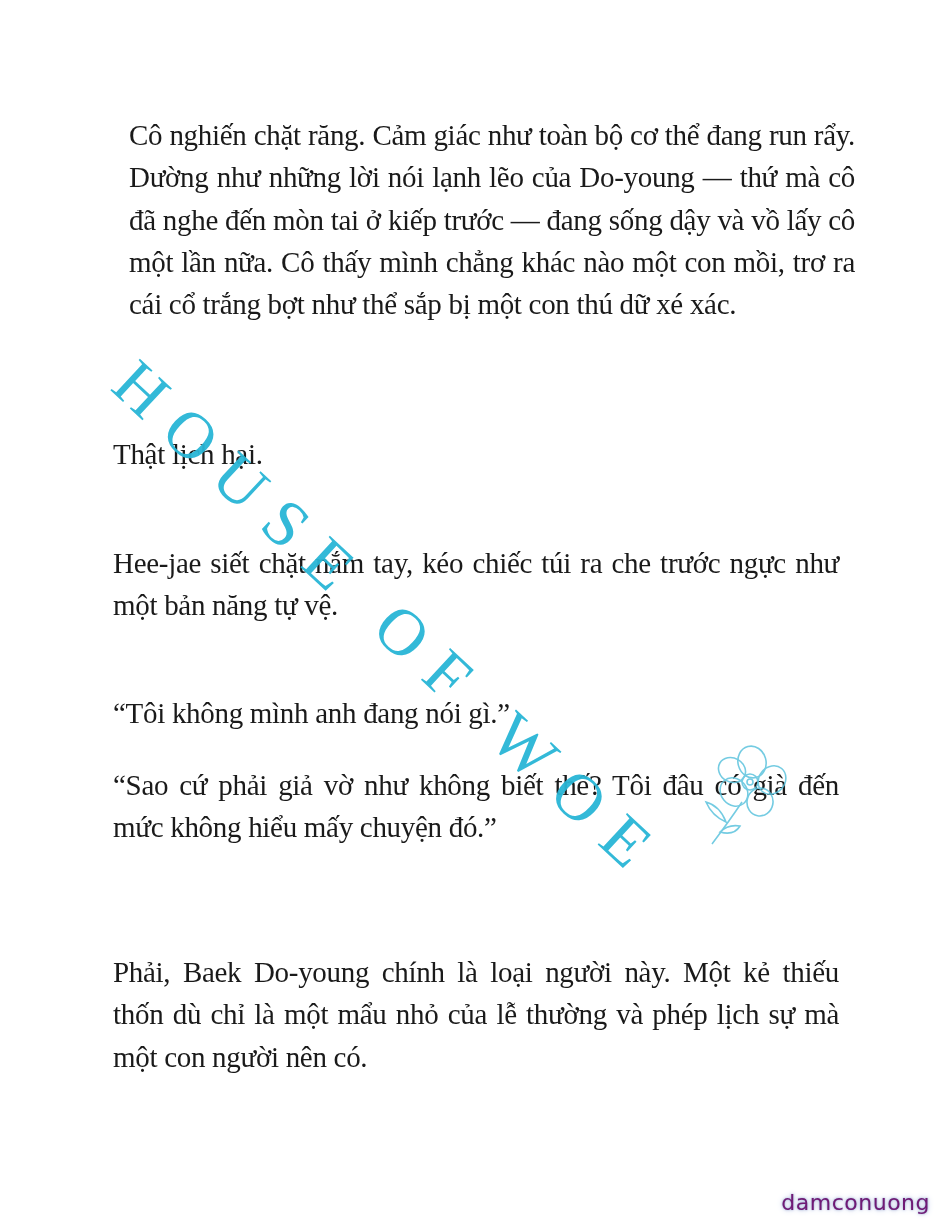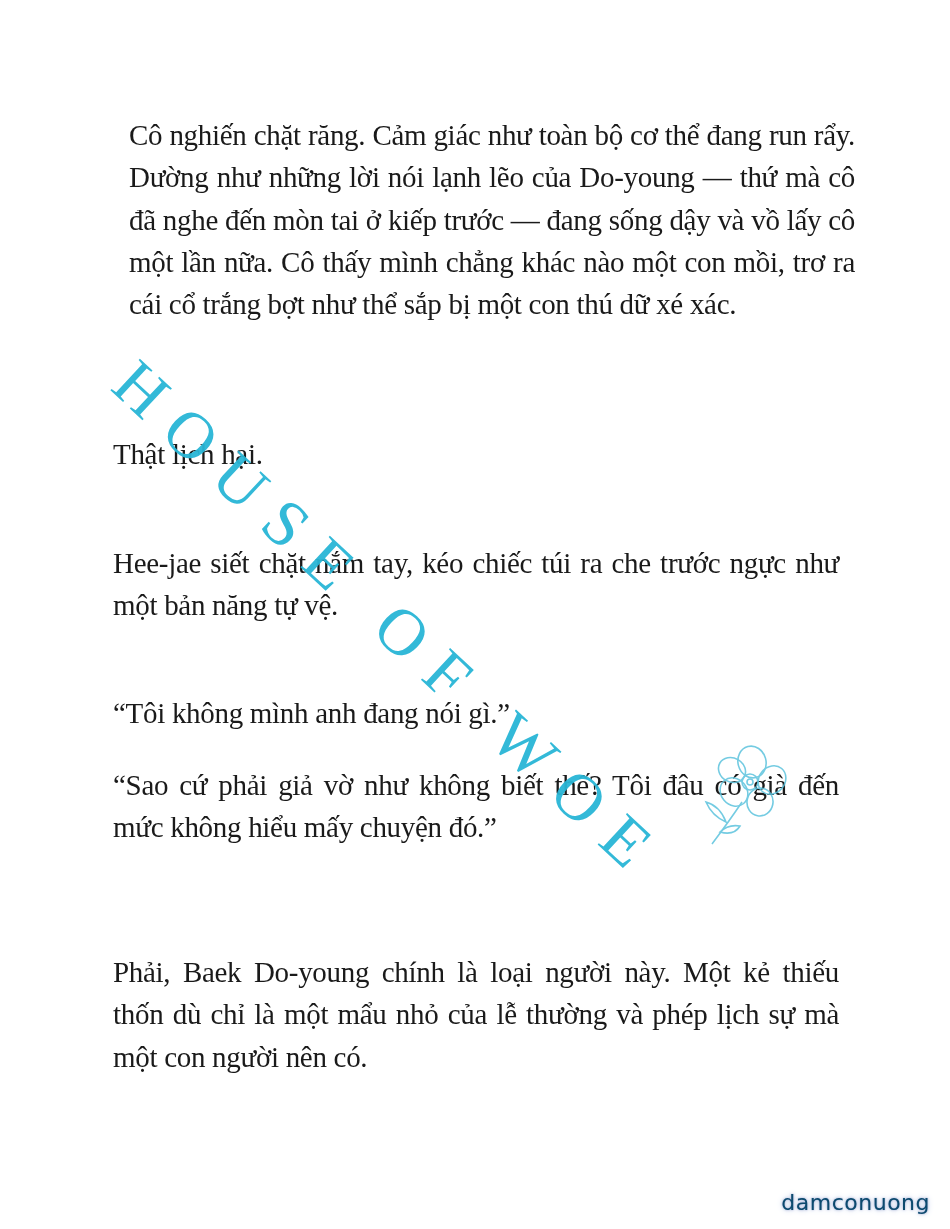--- a/index.html
+++ b/index.html
@@ -56,21 +56,21 @@
       width: 100px;
       height: 110px;
       pointer-events: none;
     }
     .footer-mark {
       position: absolute;
       right: 20px;
       bottom: 14px;
       font-family: "DejaVu Sans", "Liberation Sans", sans-serif;
       font-size: 22px;
-      color: #0c4a6e;
+      color: #701a75;
       text-shadow: 0 0 3px #a9b6d8, 0 0 6px #c6d0ea, 0 0 1px #8f9ec8;
       letter-spacing: 0.5px;
     }
   </style>
 </head>
 <body>
 
 <div class="page">
   <p class="para p1">Cô nghiến chặt răng. Cảm giác như toàn bộ cơ thể đang run rẩy. Dường như những lời nói lạnh lẽo của Do-young — thứ mà cô đã nghe đến mòn tai ở kiếp trước — đang sống dậy và vồ lấy cô một lần nữa. Cô thấy mình chẳng khác nào một con mồi, trơ ra cái cổ trắng bợt như thể sắp bị một con thú dữ xé xác.</p>
   <p class="para p2">Thật lịch hại.</p>

